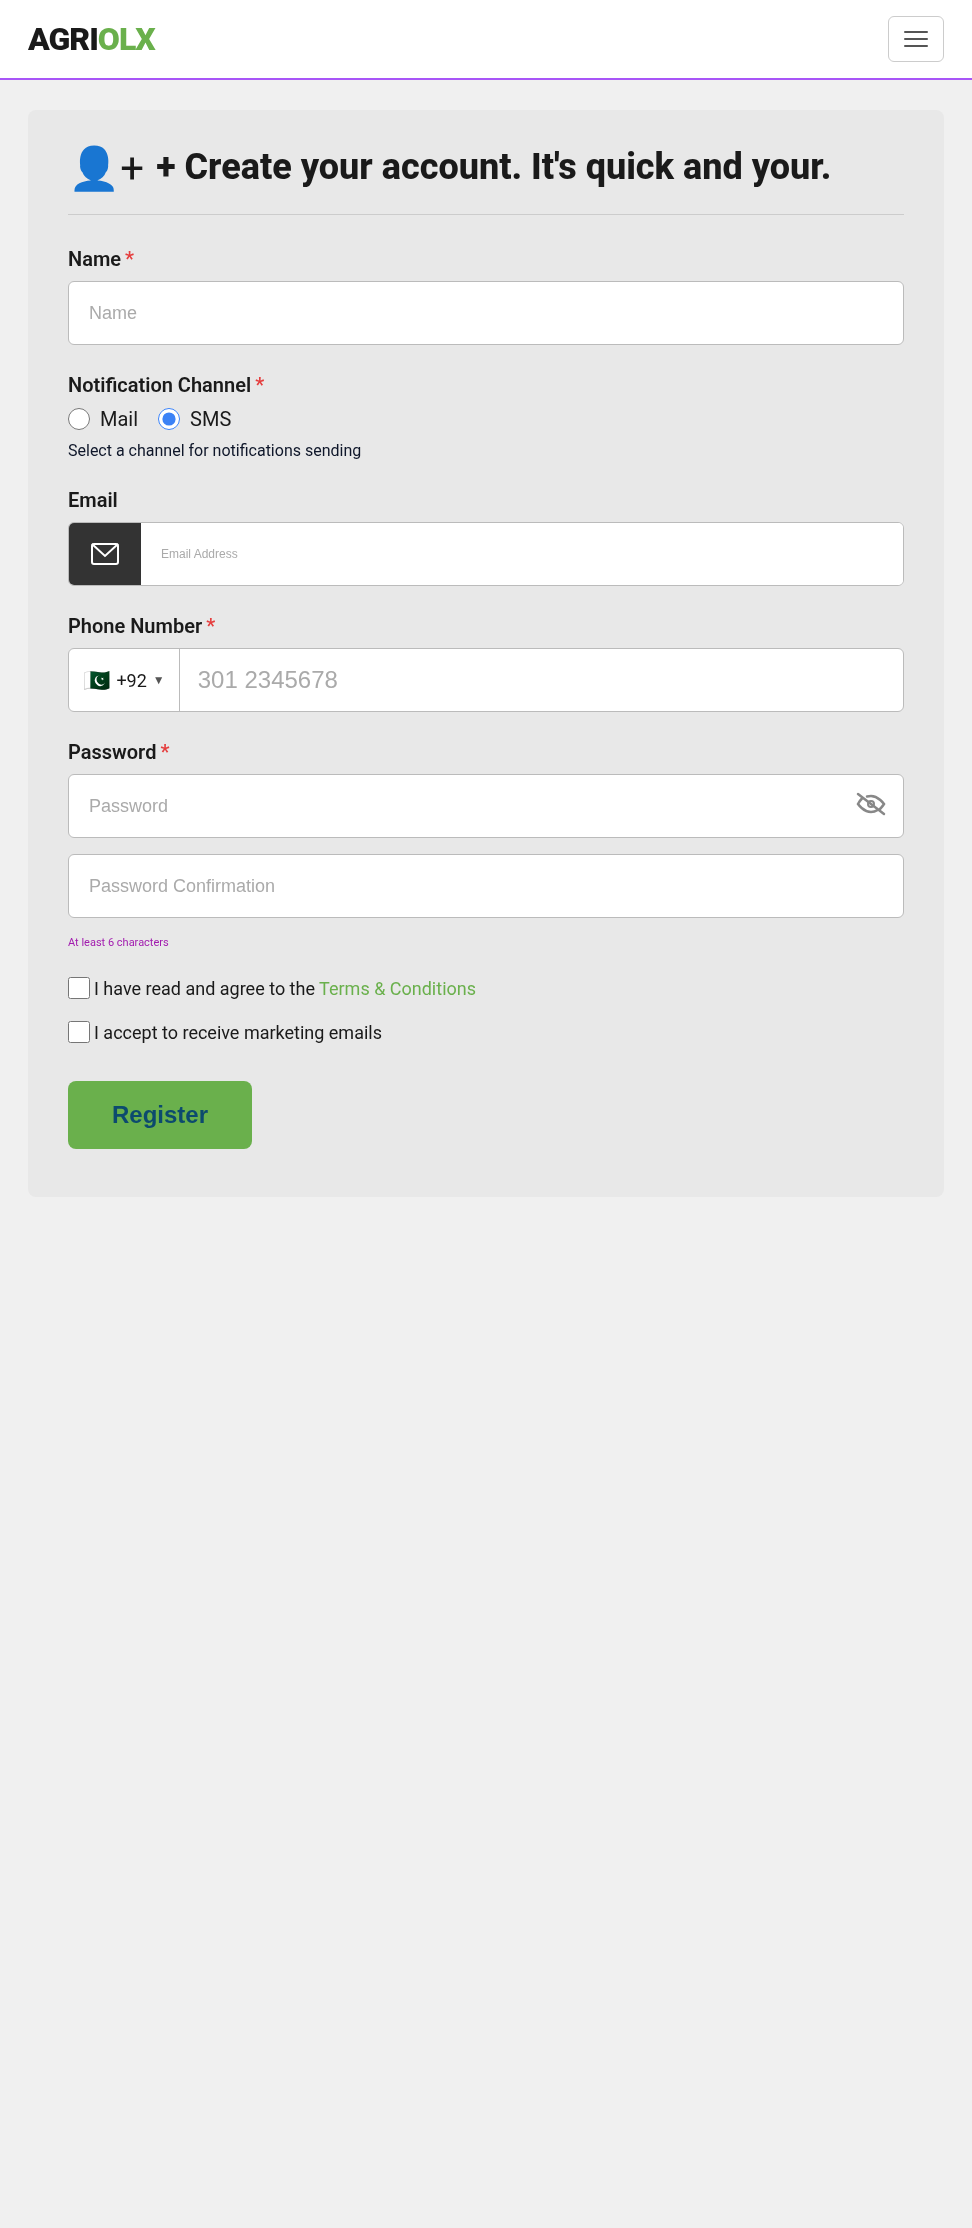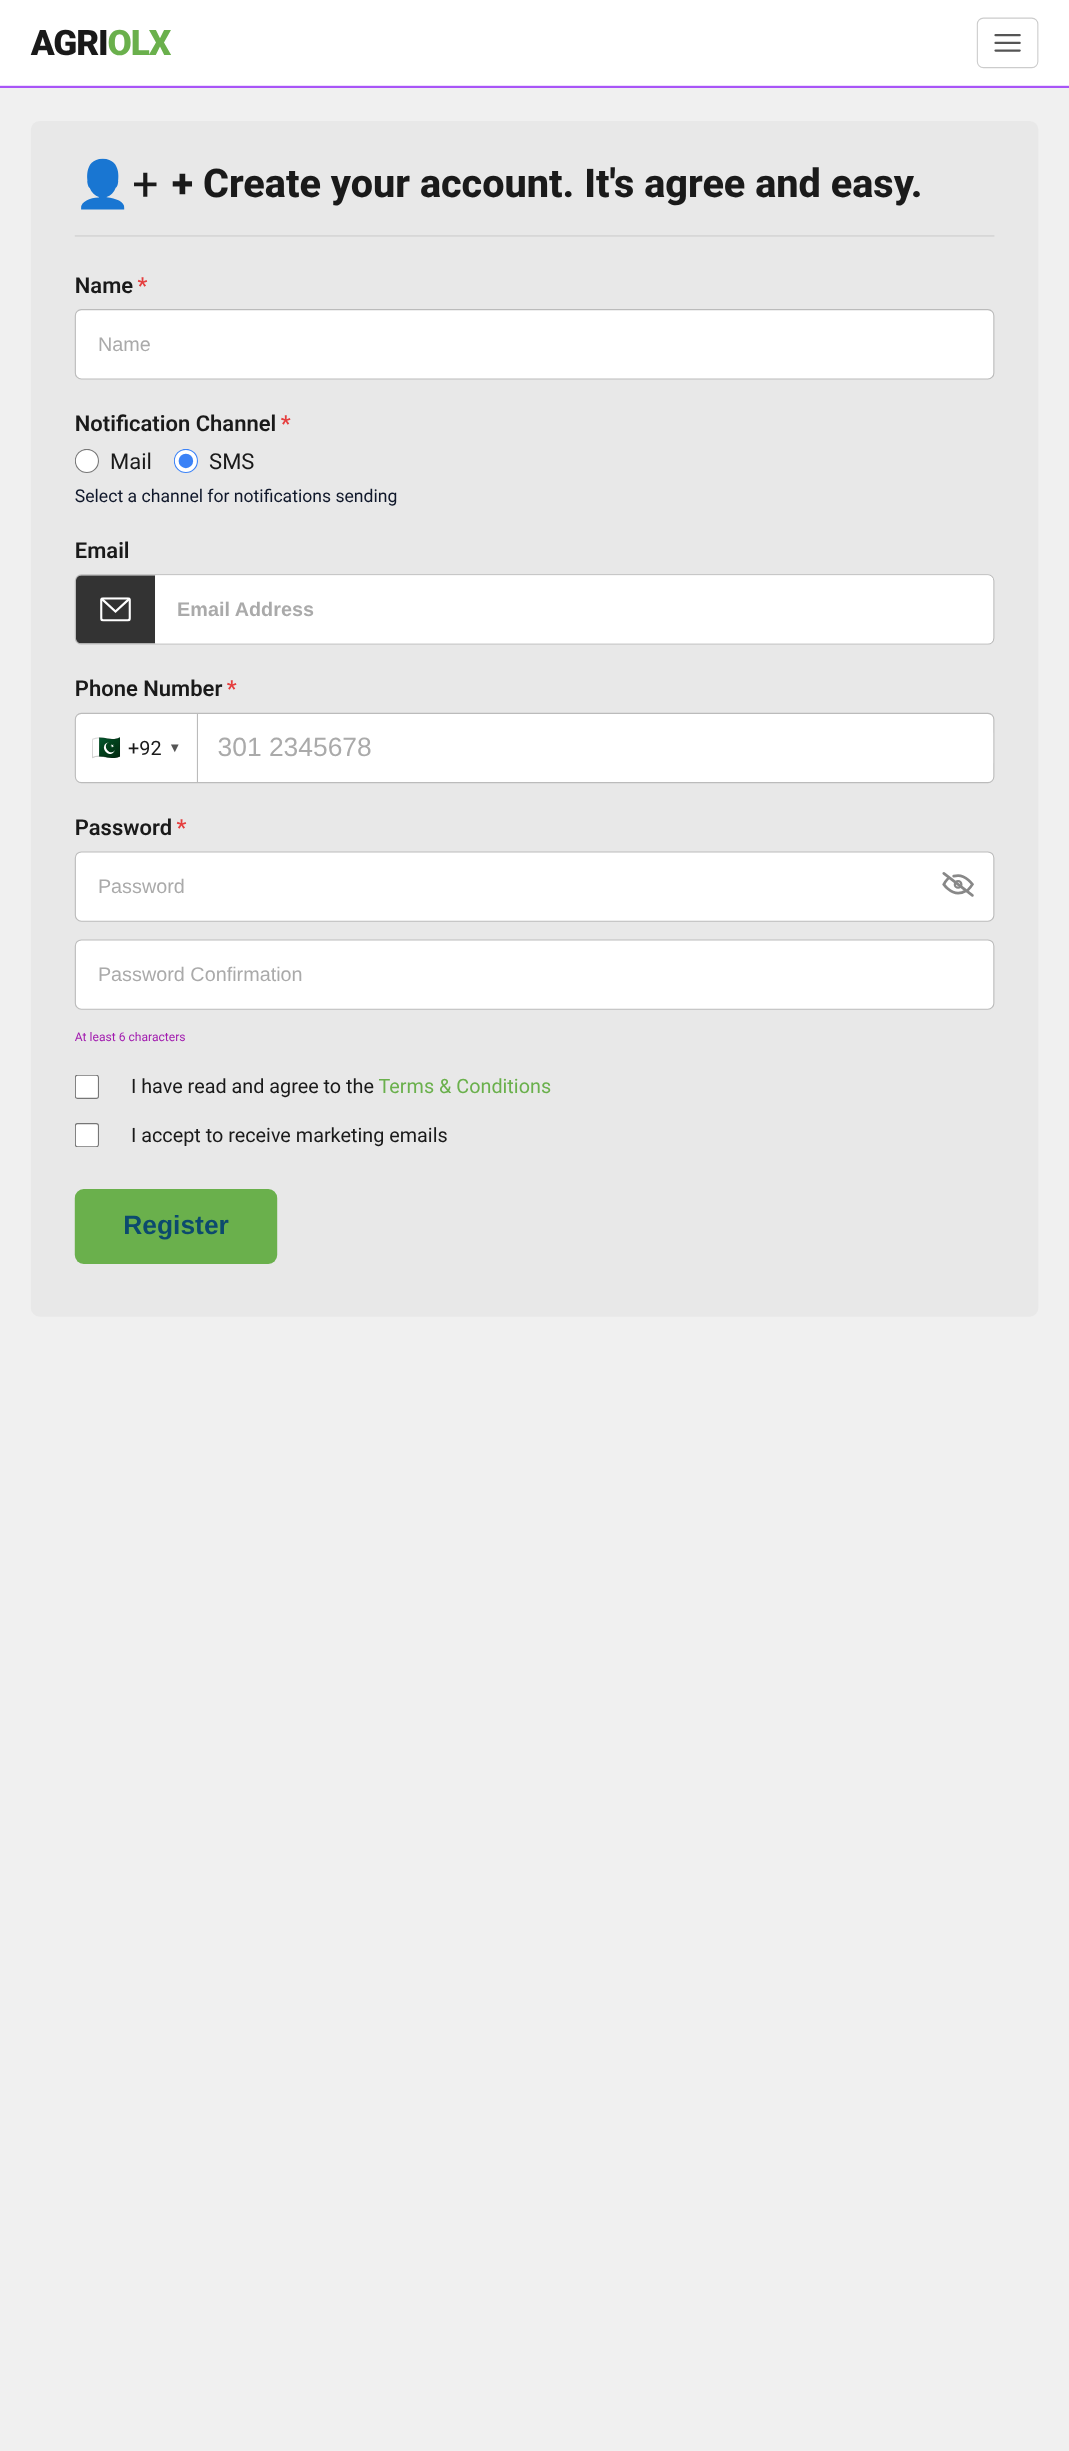--- a/index.html
+++ b/index.html
@@ -189,24 +189,23 @@
 
     .email-icon-box svg {
       color: white;
     }
 
     .email-input {
       border: none;
       outline: none;
       flex: 1;
       padding: 0 20px;
-      font-size: 18px;
+      font-size: 12px;
       color: #555;
       background: #fff;
-      font-weight: bold;
     }
 
     .email-input::placeholder {
       color: #aaa;
     }
 
     
     .phone-wrapper {
       display: flex;
       border: 1px solid #bbb;
@@ -292,21 +291,21 @@
     }
 
     
     .checkbox-group {
       margin-bottom: 22px;
     }
 
     .checkbox-option {
       display: flex;
       align-items: center;
-      gap: 29px;
+      gap: 4px;
       font-size: 18px;
       color: #1a1a1a;
       cursor: pointer;
     }
 
     .checkbox-input {
       width: 22px;
       height: 22px;
       cursor: pointer;
       border: 1px solid #888;
@@ -346,21 +345,21 @@
     <div class="hamburger-line"></div>
   </button>
 </nav>
 
 <div class="main">
   <div class="card">
 
     
     <div class="card-header">
       <span class="user-plus-icon">👤+</span>
-      <h1 class="card-title">+ Create your account. It's agree and easy.</h1>
+      <h1 class="card-title">+ Create your account. It's quick and your.</h1>
     </div>
 
     <hr class="divider">
 
     
     <div class="form-group">
       <label class="form-label">
         <span>Name</span><span class="required-star">*</span>
       </label>
       <input type="text" class="form-input" placeholder="Name" style="">

